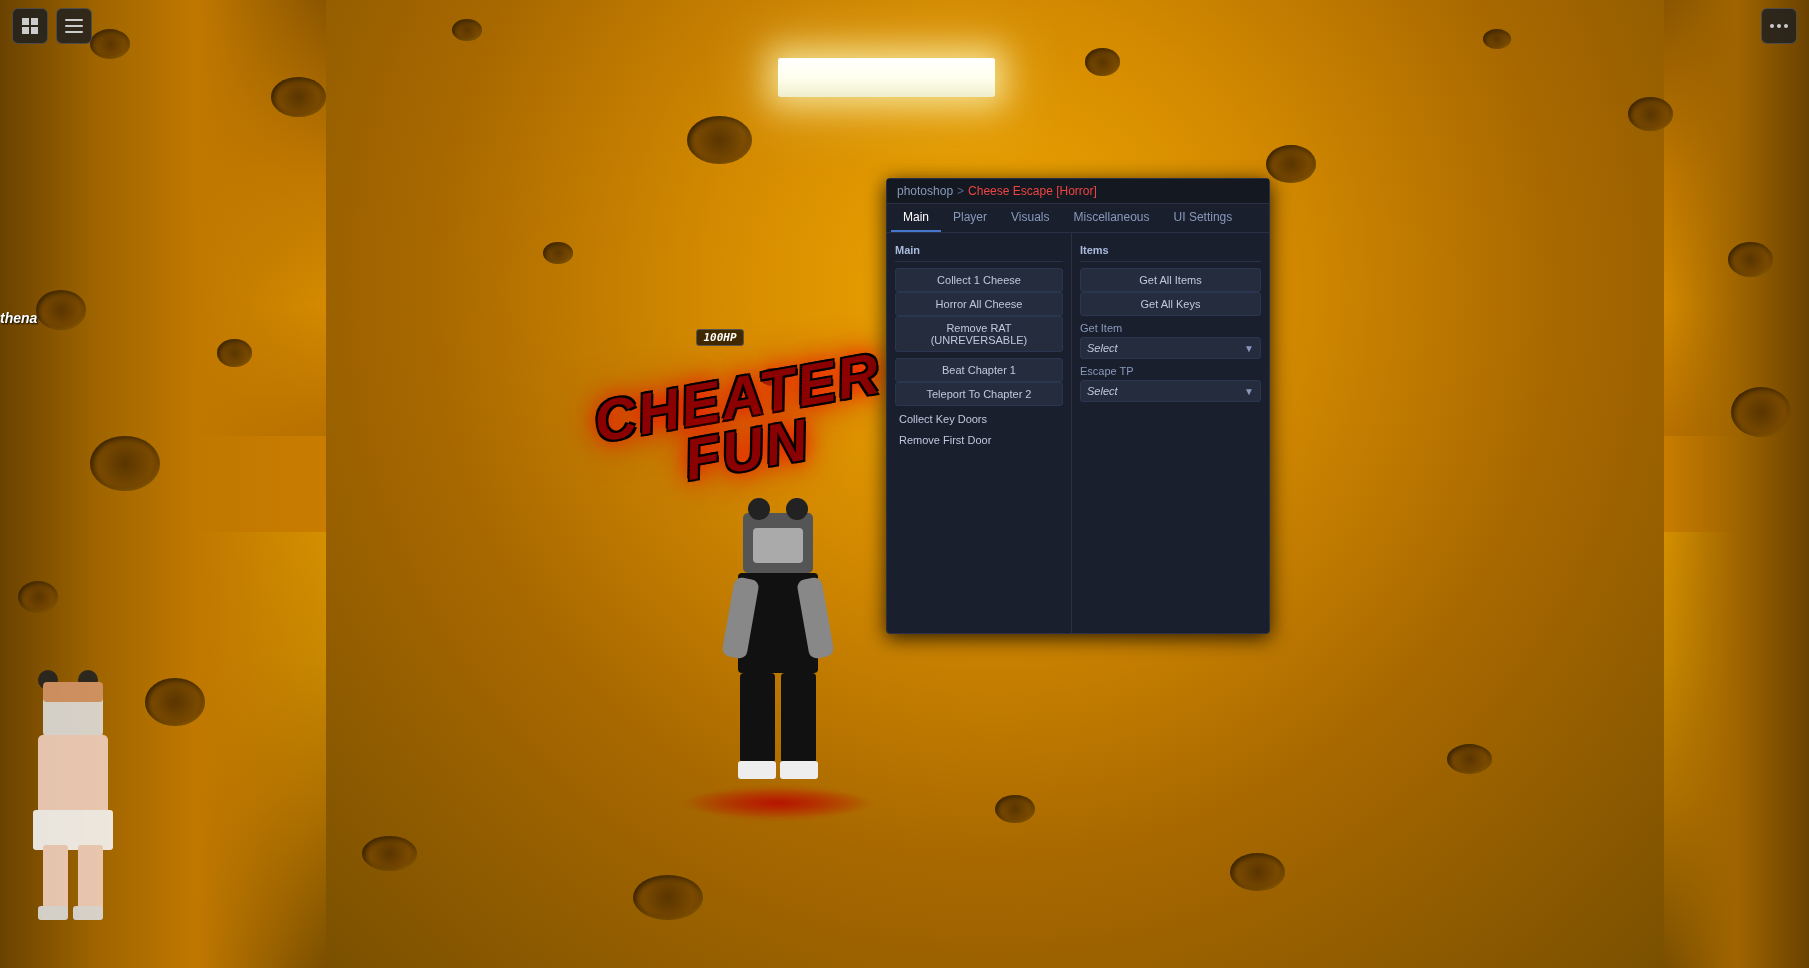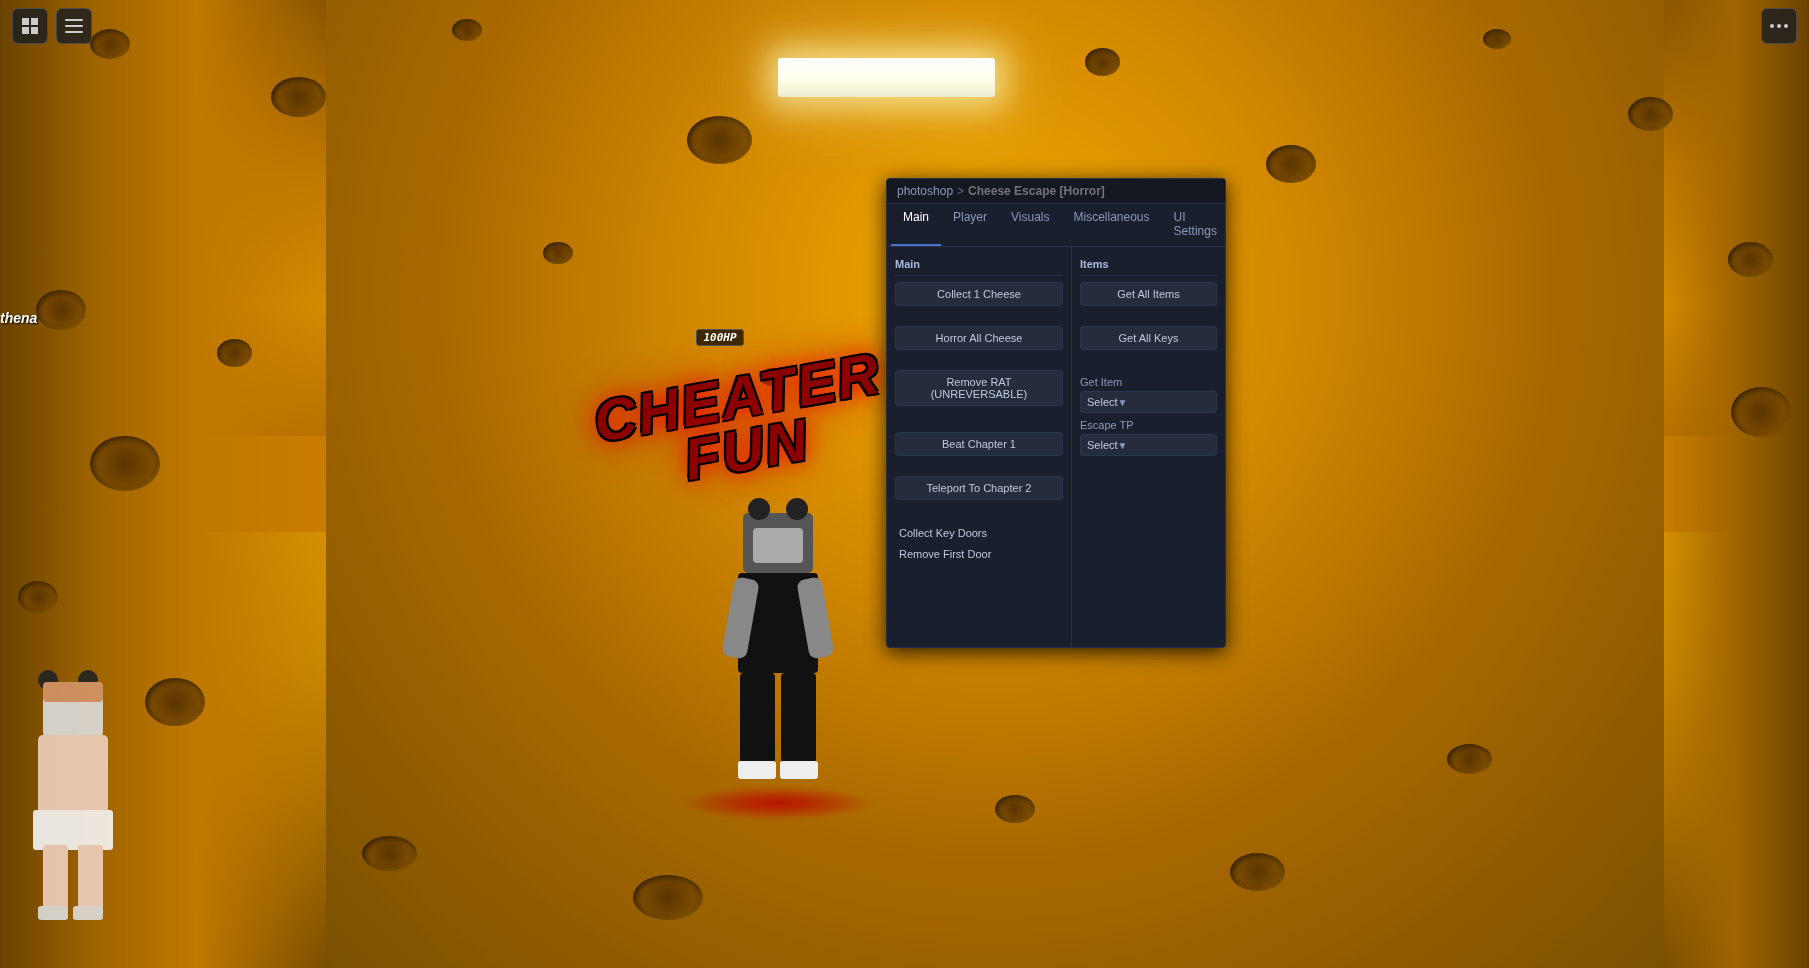--- a/index.html
+++ b/index.html
@@ -264,21 +264,21 @@
       top: 8px;
       right: 12px;
       z-index: 100;
     }
 
     
     .cheat-panel {
       position: absolute;
       top: 178px;
       left: 886px;
-      width: 340px;
+      width: 384px;
       background: #1a1f2e;
       border: 1px solid #2a3045;
       border-radius: 4px;
       z-index: 200;
       font-size: 12px;
       color: #d0d4e0;
       box-shadow: 0 4px 20px rgba(0,0,0,0.8);
     }
 
     
@@ -295,22 +295,21 @@
 
     .panel-titlebar .sep {
       color: #556688;
     }
 
     .panel-titlebar .breadcrumb-part {
       color: #8899bb;
     }
 
     .panel-titlebar .breadcrumb-active {
-      color: #737373;
-      font-weight: bold;
+      color: #ef4444;
     }
 
     
     .panel-tabs {
       display: flex;
       background: #1a1f2e;
       border-bottom: 1px solid #2a3045;
       padding: 0 4px;
     }
 
@@ -346,21 +345,21 @@
       font-weight: bold;
       padding: 3px 0 5px 0;
       border-bottom: 1px solid #2a3045;
       margin-bottom: 6px;
     }
 
     .panel-btn {
       display: block;
       width: 100%;
       padding: 5px 8px;
-      margin-bottom: 20px;
+      margin-bottom: 0;
       background: #252c3e;
       border: 1px solid #2a3550;
       border-radius: 3px;
       color: #c0c8dc;
       font-size: 11px;
       cursor: pointer;
       text-align: center;
       transition: background 0.1s;
     }
 
@@ -400,22 +399,23 @@
     .panel-select {
       width: 100%;
       background: #252c3e;
       border: 1px solid #2a3550;
       color: #c0c8dc;
       font-size: 11px;
       padding: 4px 6px;
       border-radius: 3px;
       display: flex;
       align-items: center;
-      justify-content: flex-start;
+      justify-content: space-between;
       cursor: pointer;
+      font-style: italic;
     }
 
     .panel-select .arrow {
       color: #8899bb;
       font-size: 10px;
     }
   </style>
 </head>
 <body>
 

